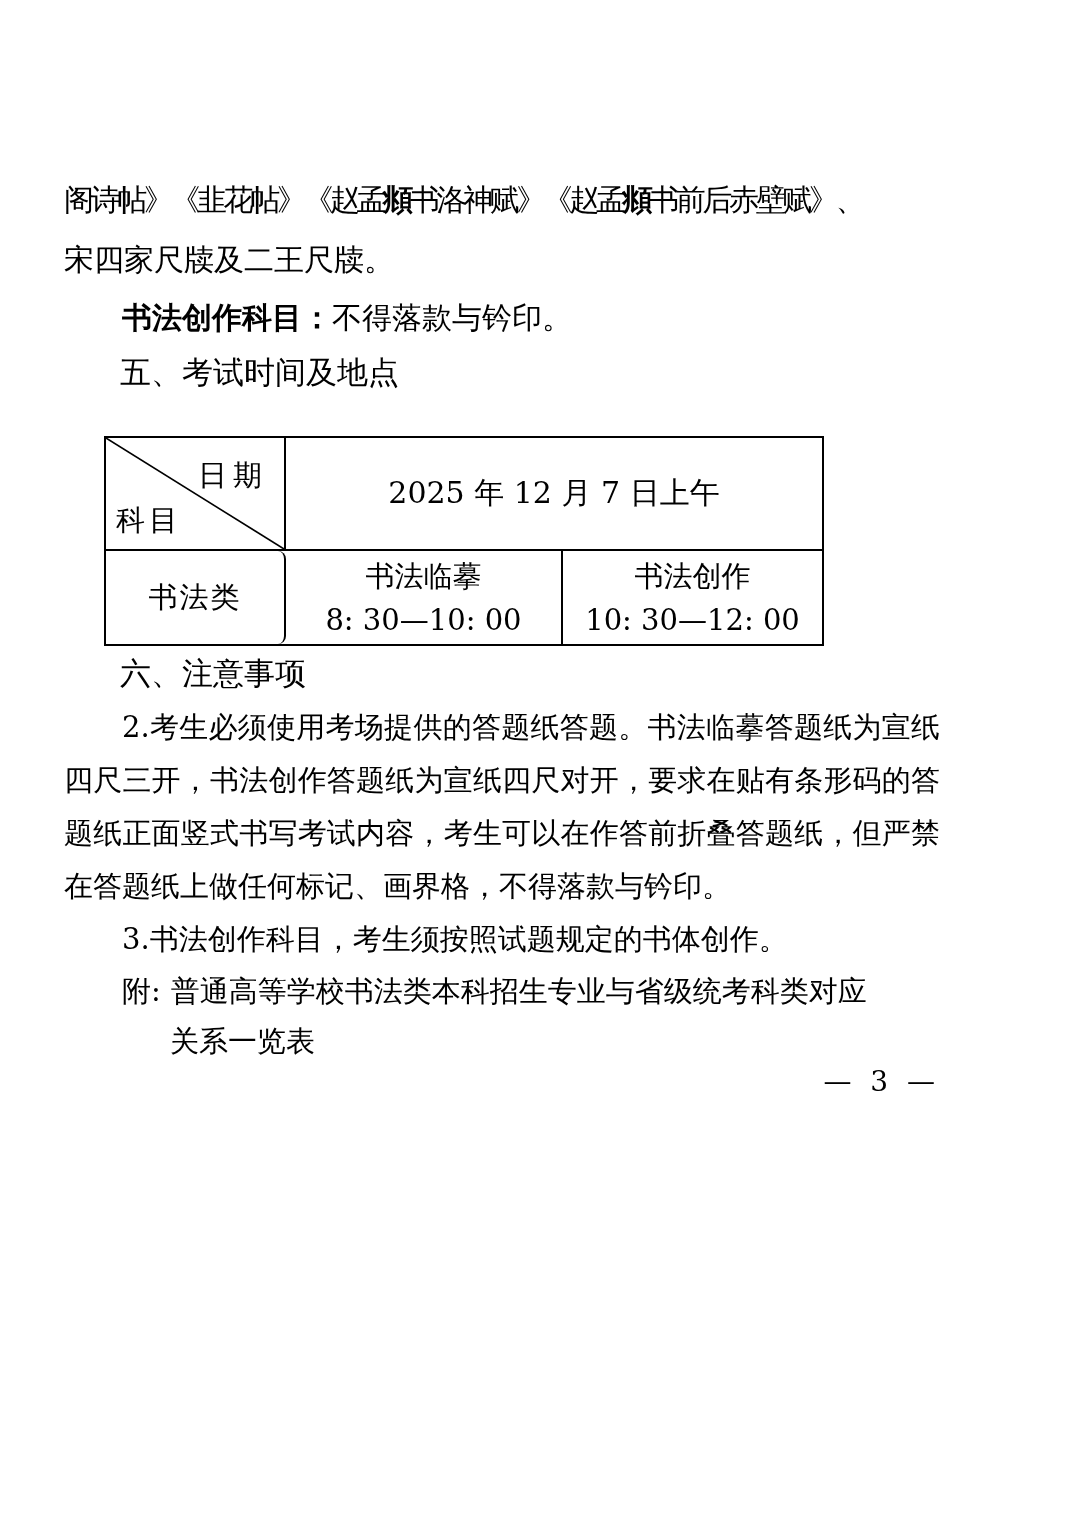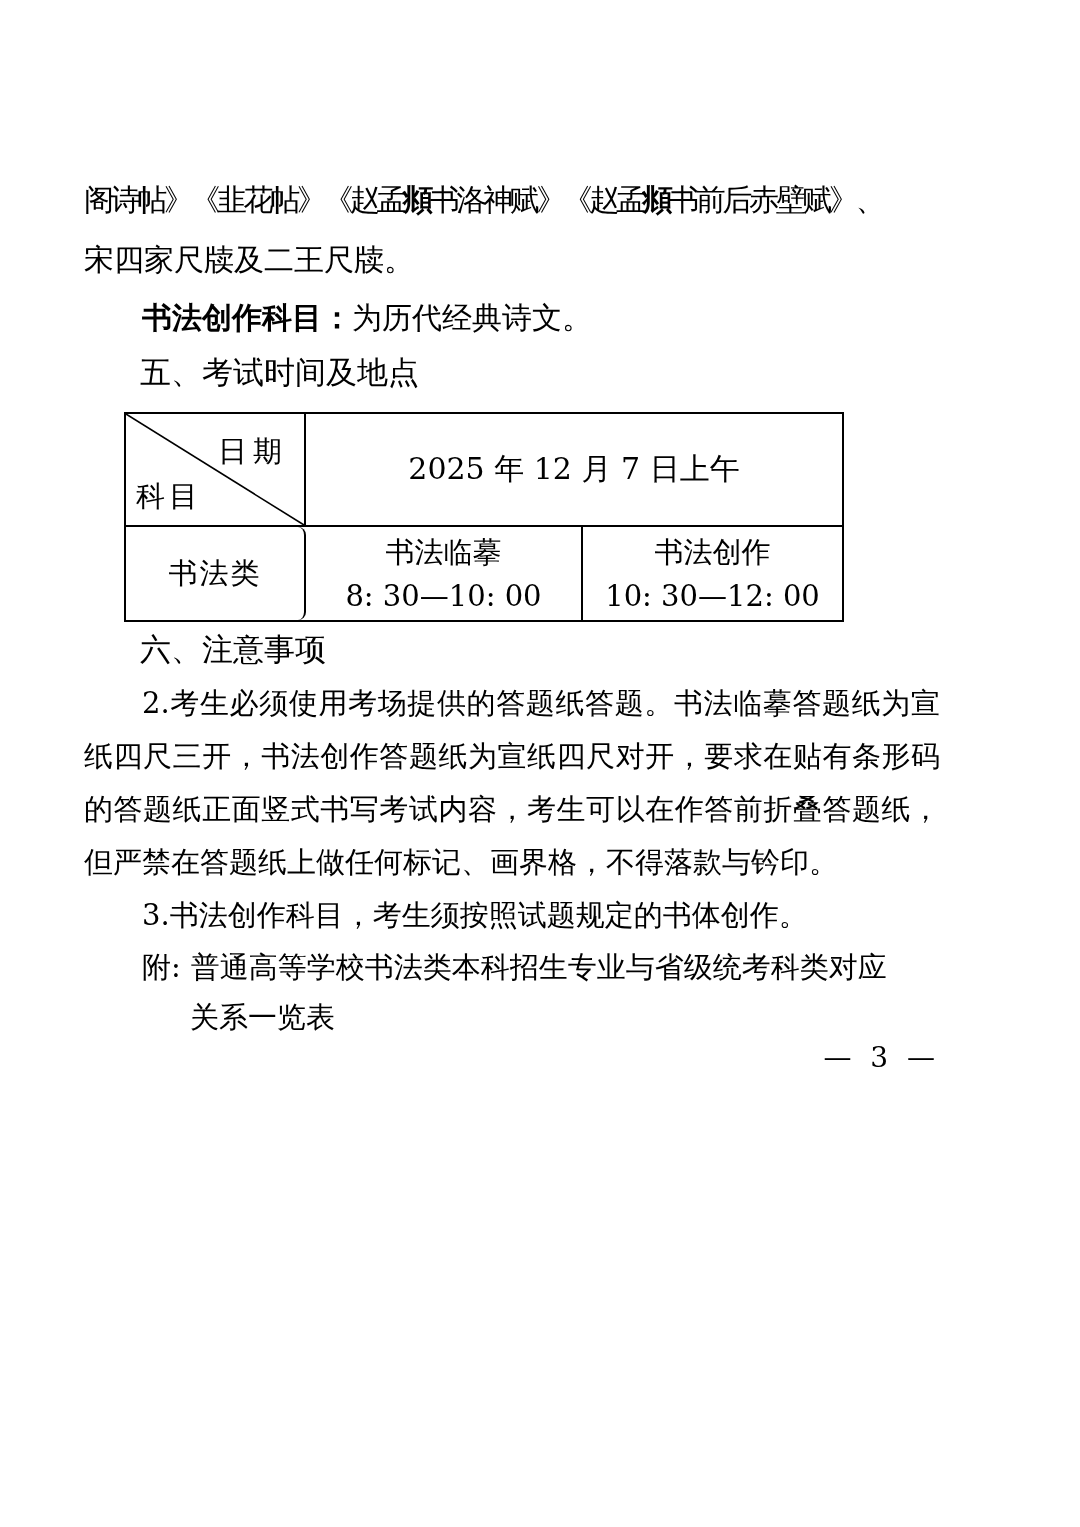--- a/index.html
+++ b/index.html
@@ -4,21 +4,21 @@
 <style>
   * { margin: 0; padding: 0; box-sizing: border-box; }
   html, body { width: 1080px; height: 1527px; }
   body {
     background: #ffffff;
     color: #000000;
     overflow: hidden;
     font-family: "DejaVu Serif", "Liberation Serif", serif;
   }
   .doc-content {
-    padding: 170px 140px 0 84px;
+    padding: 170px 140px 0 64px;
     width: 1080px;
   }
 
   
   .p-cont .line1 {
     font-size: 30px;
     line-height: 60px;
     height: 60px;
     white-space: nowrap;
     letter-spacing: -3.4px;
@@ -47,21 +47,21 @@
     font-family: "DejaVu Sans", "Liberation Sans", sans-serif;
     font-weight: normal;
     font-size: 31px;
     line-height: 55px;
     height: 55px;
     text-indent: 56px;
   }
 
   
   .exam-table {
-    margin: 12px 0 0 40px;
+    margin: 36px 0 0 40px;
     width: 720px;
     height: 210px;
     display: grid;
     grid-template-columns: 180px 277px 1fr;
     grid-template-rows: 113px 1fr;
     border: 2px solid #000;
     font-size: 29px;
   }
   .et-cell {
     border-right: 2px solid #000;
@@ -129,21 +129,21 @@
 </head>
 <body>
 
 <div class="doc-content">
 
   <div class="p-cont">
     <div class="line1"><span>阁诗帖》《韭花帖》《赵孟</span><span class="cjk-heavy">頫</span><span>书洛神赋》《赵孟</span><span class="cjk-heavy">頫</span><span>书前后赤壁赋》、</span></div>
     <div class="line2">宋四家尺牍及二王尺牍。</div>
   </div>
 
-  <div class="subject-line"><span class="lbl">书法创作科目：</span><span>为历代经典诗文。</span></div>
+  <div class="subject-line"><span class="lbl">书法创作科目：</span><span>不得落款与钤印。</span></div>
 
   <div class="sec-heading">五、考试时间及地点</div>
 
   <div class="exam-table">
     <div class="et-cell et-corner">
       <svg viewBox="0 0 178 111" preserveAspectRatio="none">
         <line x1="0" y1="0" x2="178" y2="111" stroke="#000" stroke-width="1.6"></line>
       </svg>
       <span class="corner-date">日期</span>
       <span class="corner-subject">科目</span>

